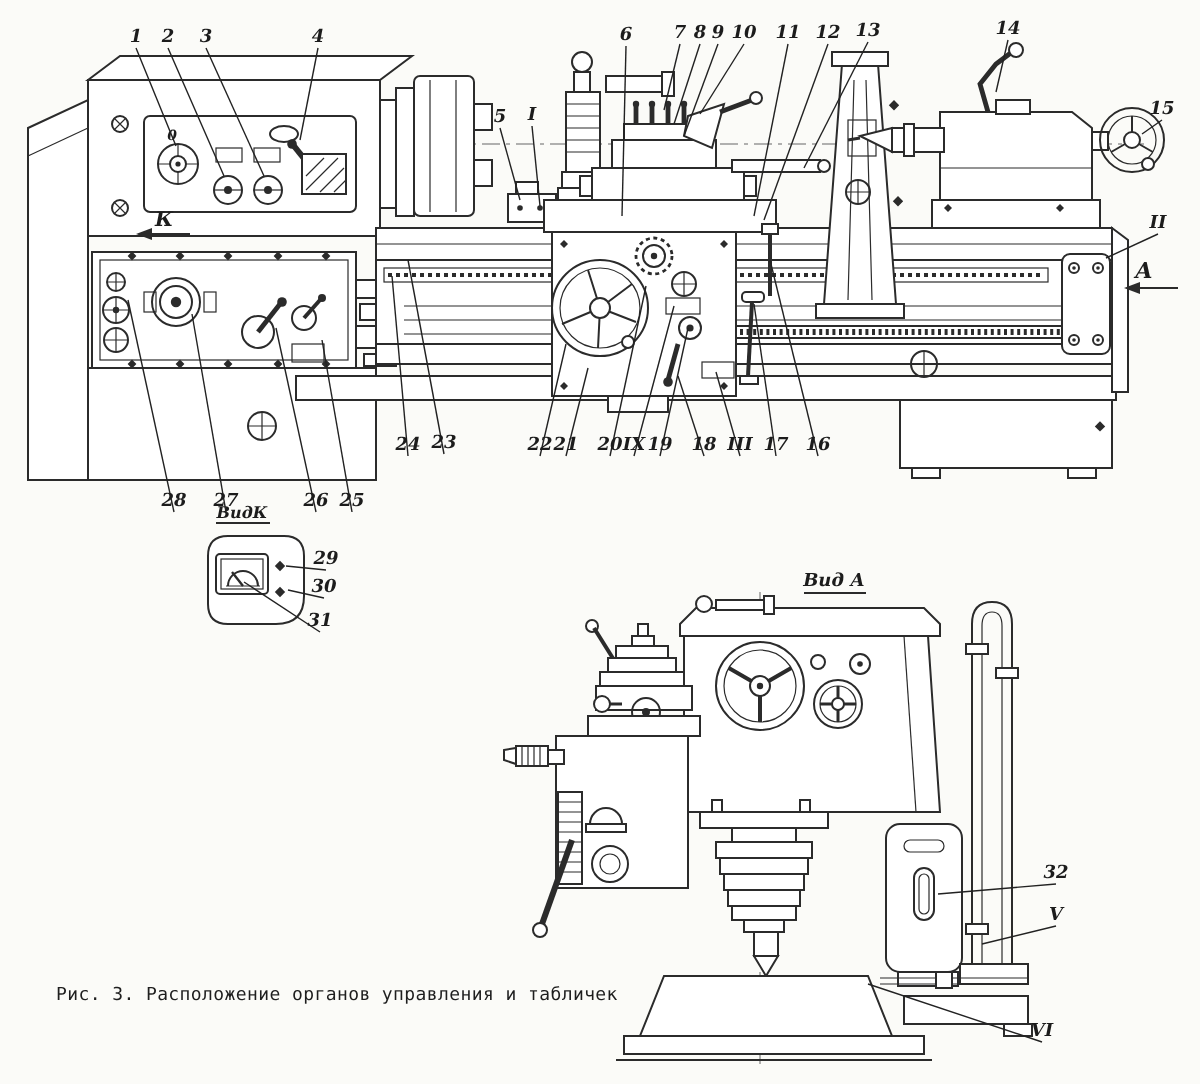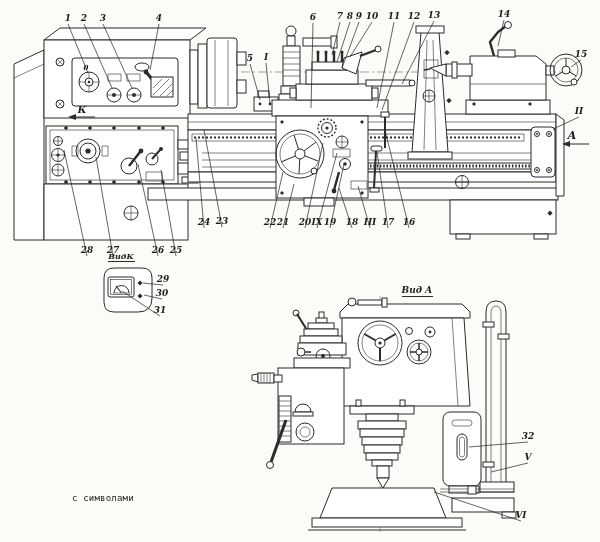--- a/index.html
+++ b/index.html
@@ -525,14 +525,14 @@
         <text x="528" y="439" text-anchor="middle" class="callout-txt">32</text>
         <line x1="528" y1="463" x2="491" y2="472" class="cl"></line>
         <text x="528" y="460" text-anchor="middle" class="callout-txt">V</text>
         <line x1="521" y1="521" x2="434" y2="492" class="cl"></line>
         <text x="521" y="518" text-anchor="middle" class="callout-txt">VI</text>
       </g>
 </svg>
 </div>
 
 <div id="caption">
-  <div class="l2">с символами</div>
+  <div>Рис. 3. Расположение органов управления и табличек</div>
 </div>
 
 </body></html>

